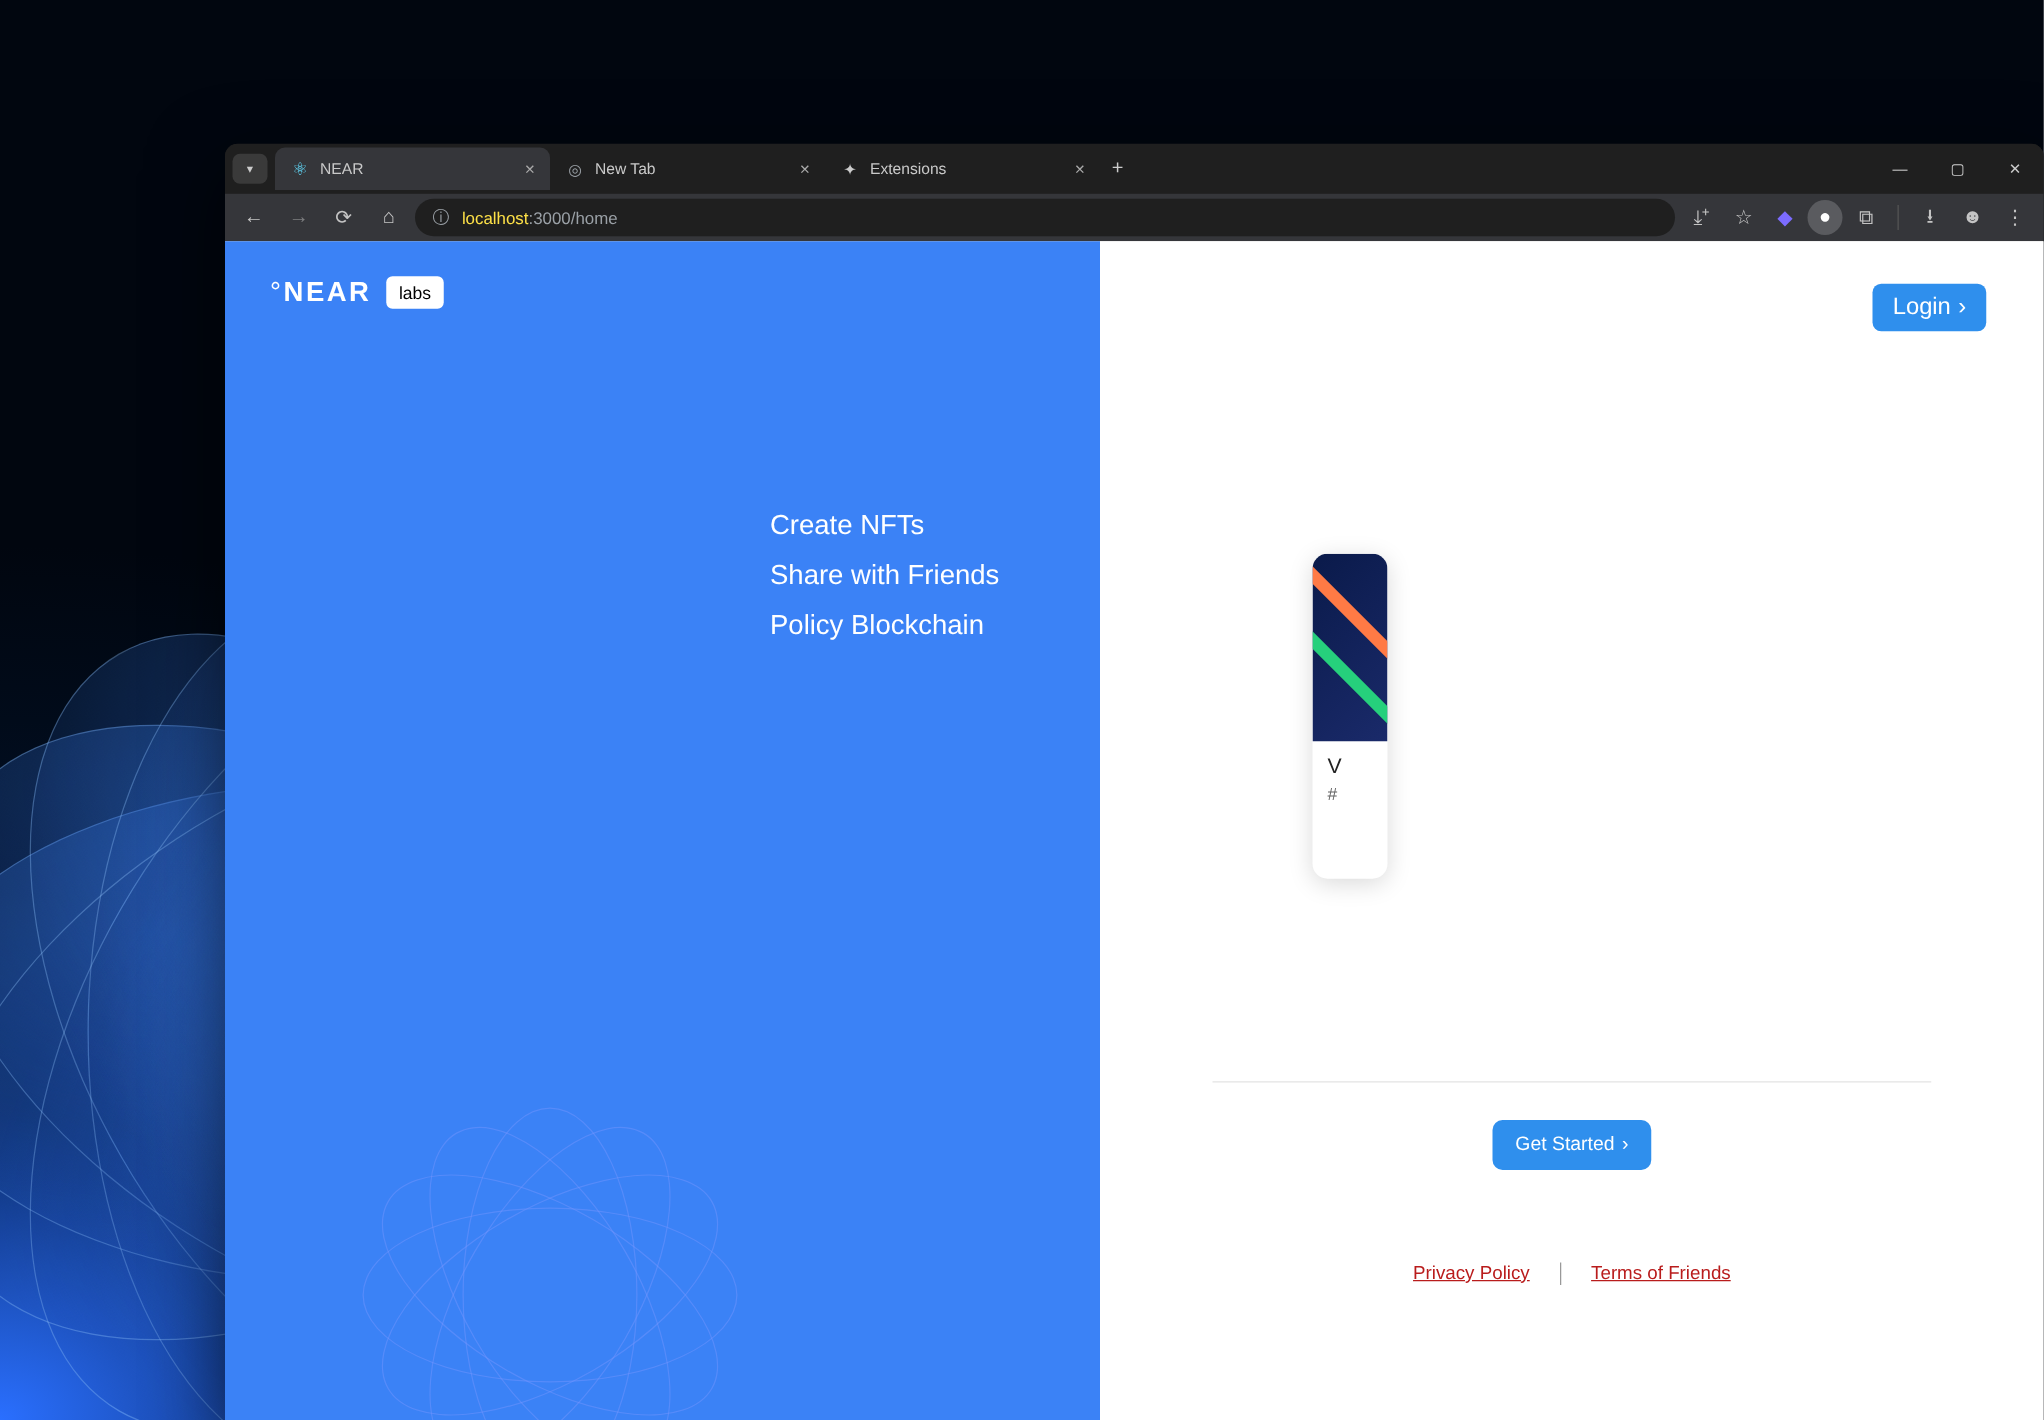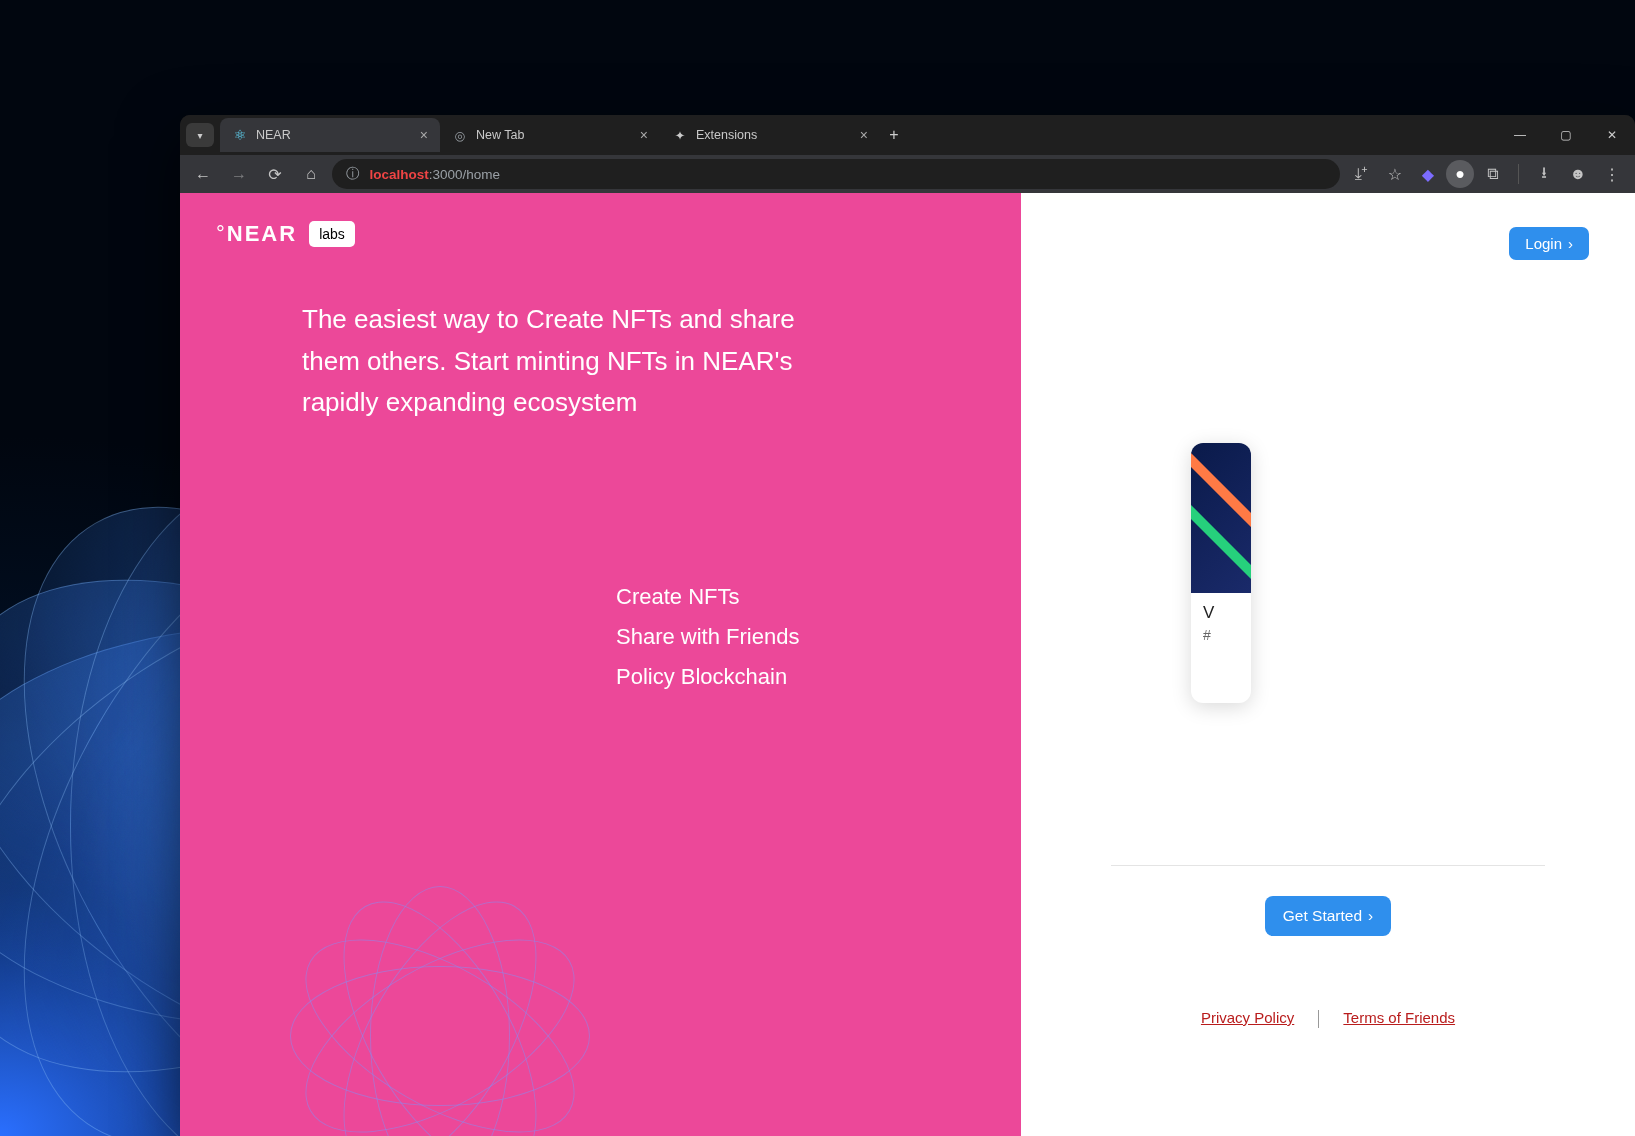--- a/index.html
+++ b/index.html
@@ -50,41 +50,41 @@
 .window-controls { margin-left:auto; display:flex; }
 .window-controls div { width: 46px; height: 40px; display:flex; align-items:center; justify-content:center; color:#ccc; font-size:12px; }
 .toolbar {
   display:flex; align-items:center; height: 38px; background:#35363a; gap:6px; padding: 0 8px;
 }
 .tbtn { width:30px; height:30px; display:flex; align-items:center; justify-content:center; color:#c4c4c4; border-radius:50%; font-size:16px; }
 .omnibox {
   flex:1; display:flex; align-items:center; gap:10px; height:30px;
   background:#1f1f1f; border-radius:15px; padding:0 14px; color:#ddd; font-size:13.5px;
 }
-.omnibox .host { color:#ef4444;font-weight:bold; }
+.omnibox .host { color:#fde047; }
 .omnibox .path { color:#9aa0a6; }
 .toolbar-right { display:flex; align-items:center; gap:4px; }
 .ext-icon { width:28px; height:28px; display:flex; align-items:center; justify-content:center; border-radius:50%; }
 .ext-icon.active-ext { background:#5a5b5f; }
 .vsep { width:1px; height:20px; background:#555; margin:0 6px; }
 .viewport { display:flex; height: calc(100% - 78px); background:#fff; }
-.left-pane { width: 841px; background:#ec4899; color:#fff; padding: 28px 52px 0 36px; position:relative; overflow:hidden; }
+.left-pane { width: 700px; background:#3b82f6; color:#fff; padding: 28px 52px 0 36px; position:relative; overflow:hidden; }
 .near-logo { display:flex; align-items:center; gap:12px; }
 .near-word { font-size:22px; letter-spacing:2px; font-weight:300; }
 .near-word b { font-weight:600; }
 .labs-badge { background:#fff; color:#000; font-size:14px; padding:5px 10px; border-radius:5px; font-weight:500; }
 .headline { margin: 52px 0 0 86px; max-width: 520px; font-size:26px; line-height:1.6; font-weight:300; }
 .feat-list { margin: 160px 0 16px 0; display:flex; flex-direction:column; align-items:flex-start; gap:14px; padding-left: 400px; }
 .feat-list div { font-size:22px; font-weight:300; }
 .flower { position:absolute; left:-20px; bottom:-180px; width:560px; height:560px; }
 .flower span { position:absolute; left:50%; top:50%; width:300px; height:140px; border-radius:50%; border:1px solid rgba(120,150,255,0.45); transform-origin:center; }
 .right-pane { flex:1; background:#fff; position:relative; }
 .login-chip {
   position:absolute; top:34px; right:46px; background:#2f8fed; color:#fff;
-  padding:8px 16px; border-radius:7px; font-size:15px; display:flex; align-items:center; gap:6px;
+  padding:8px 16px; border-radius:7px; font-size:19px; display:flex; align-items:center; gap:6px;
 }
 .card-peek {
   position:absolute; left:170px; top:250px; width:60px; height:260px;
   background:#fff; border-radius:12px; box-shadow:0 4px 20px rgba(0,0,0,0.15);
   overflow:hidden; padding:0;
 }
 .card-peek .art { height:150px; background:linear-gradient(135deg,#0a1a4a,#1a2a6a); position:relative; overflow:hidden; }
 .card-peek .art::before, .card-peek .art::after { content:""; position:absolute; width:160px; height:10px; border-radius:5px; }
 .card-peek .art::before { background:#ff7a45; top:48px; left:-44px; transform:rotate(45deg); }
 .card-peek .art::after { background:#26d07c; top:100px; left:-44px; transform:rotate(45deg); }
@@ -160,21 +160,20 @@
     </div>
   </div>
 
   <div class="viewport">
 
     <div class="left-pane">
       <div class="near-logo">
         <span class="near-word">°<b>NEAR</b></span>
         <span class="labs-badge">labs</span>
       </div>
-      <div class="headline">The easiest way to Create NFTs and share them others. Start minting NFTs in NEAR's rapidly expanding ecosystem</div>
       <div class="feat-list">
         <div>Create NFTs</div>
         <div>Share with Friends</div>
         <div>Policy Blockchain</div>
       </div>
       <div class="flower">
         <span style="transform:translate(-50%,-50%) rotate(0deg)"></span>
         <span style="transform:translate(-50%,-50%) rotate(30deg)"></span>
         <span style="transform:translate(-50%,-50%) rotate(60deg)"></span>
         <span style="transform:translate(-50%,-50%) rotate(90deg)"></span>

